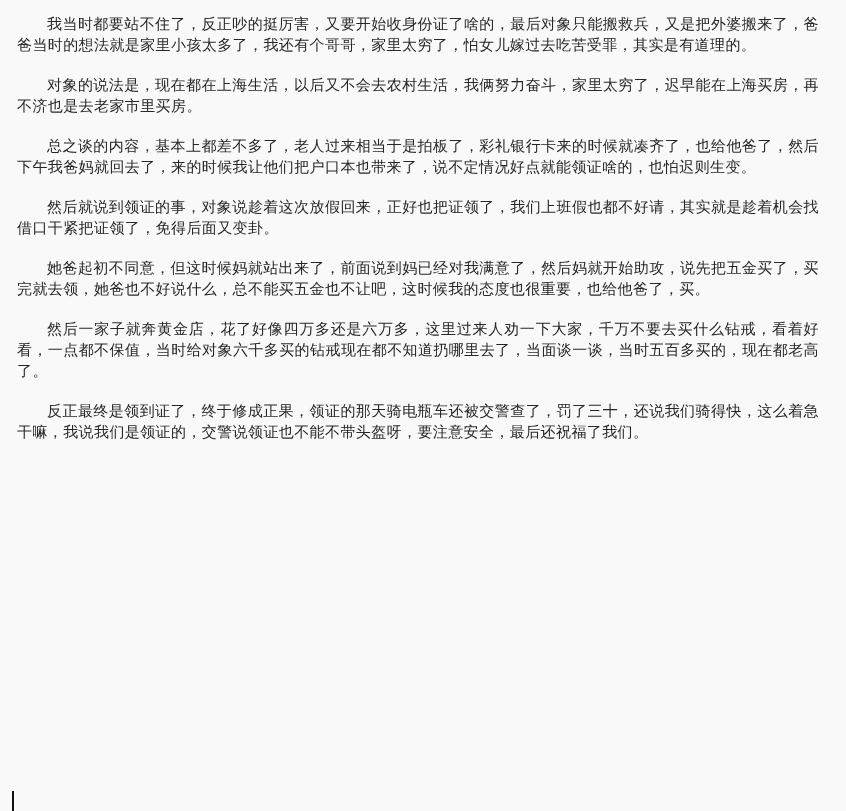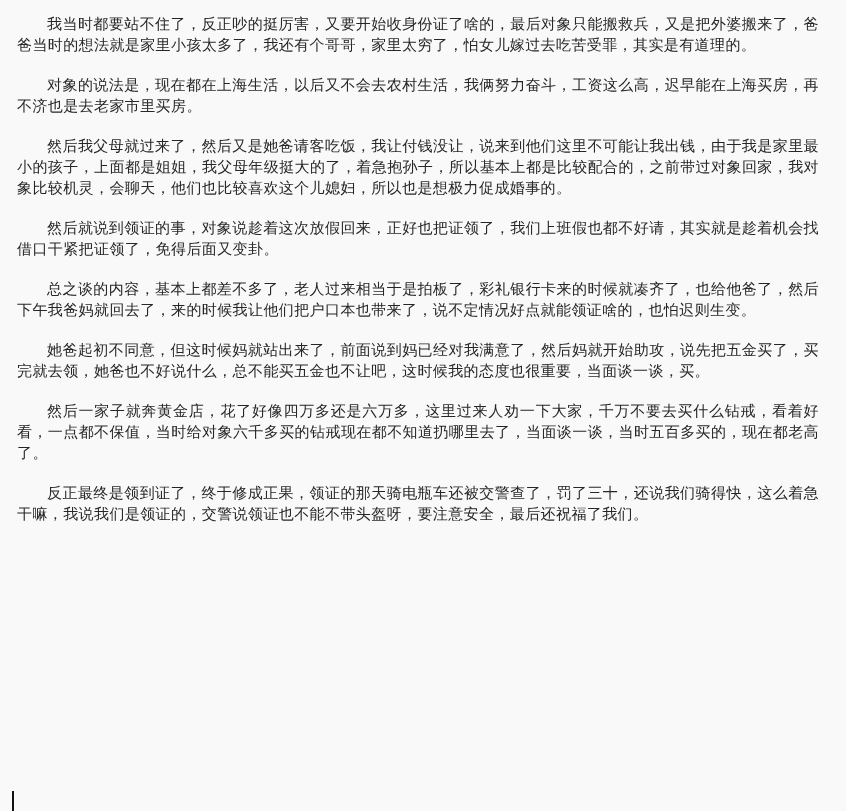--- a/index.html
+++ b/index.html
@@ -33,22 +33,21 @@
     width: 2px;
     height: 24px;
     background: #111111;
   }
 </style>
 </head>
 <body>
 
 <main class="article">
   <p>我当时都要站不住了，反正吵的挺厉害，又要开始收身份证了啥的，最后对象只能搬救兵，又是把外婆搬来了，爸爸当时的想法就是家里小孩太多了，我还有个哥哥，家里太穷了，怕女儿嫁过去吃苦受罪，其实是有道理的。</p>
-  <p>对象的说法是，现在都在上海生活，以后又不会去农村生活，我俩努力奋斗，工资这么高，迟早能在上海买房，再不济也是去老家市里买房。</p>
-  <p>然后我父母就过来了，然后又是她爸请客吃饭，我让付钱没让，说来到他们这里不可能让我出钱，由于我是家里最小的孩子，上面都是姐姐，我父母年级挺大的了，着急抱孙子，所以基本上都是比较配合的，之前带过对象回家，我对象比较机灵，会聊天，他们也比较喜欢这个儿媳妇，所以也是想极力促成婚事的。</p>
+  <p>对象的说法是，现在都在上海生活，以后又不会去农村生活，我俩努力奋斗，家里太穷了，迟早能在上海买房，再不济也是去老家市里买房。</p>
+  <p>总之谈的内容，基本上都差不多了，老人过来相当于是拍板了，彩礼银行卡来的时候就凑齐了，也给他爸了，然后下午我爸妈就回去了，来的时候我让他们把户口本也带来了，说不定情况好点就能领证啥的，也怕迟则生变。</p>
   <p>然后就说到领证的事，对象说趁着这次放假回来，正好也把证领了，我们上班假也都不好请，其实就是趁着机会找借口干紧把证领了，免得后面又变卦。</p>
-  <p>总之谈的内容，基本上都差不多了，老人过来相当于是拍板了，彩礼银行卡来的时候就凑齐了，也给他爸了，然后下午我爸妈就回去了，来的时候我让他们把户口本也带来了，说不定情况好点就能领证啥的，也怕迟则生变。</p>
-  <p>她爸起初不同意，但这时候妈就站出来了，前面说到妈已经对我满意了，然后妈就开始助攻，说先把五金买了，买完就去领，她爸也不好说什么，总不能买五金也不让吧，这时候我的态度也很重要，当面谈一谈，买。</p>
+  <p>她爸起初不同意，但这时候妈就站出来了，前面说到妈已经对我满意了，然后妈就开始助攻，说先把五金买了，买完就去领，她爸也不好说什么，总不能买五金也不让吧，这时候我的态度也很重要，也给他爸了，买。</p>
   <p>然后一家子就奔黄金店，花了好像四万多还是六万多，这里过来人劝一下大家，千万不要去买什么钻戒，看着好看，一点都不保值，当时给对象六千多买的钻戒现在都不知道扔哪里去了，当面谈一谈，当时五百多买的，现在都老高了。</p>
   <p>反正最终是领到证了，终于修成正果，领证的那天骑电瓶车还被交警查了，罚了三十，还说我们骑得快，这么着急干嘛，我说我们是领证的，交警说领证也不能不带头盔呀，要注意安全，最后还祝福了我们。</p>
 </main>
 
 <div class="caret"></div>
 
 </body></html>

